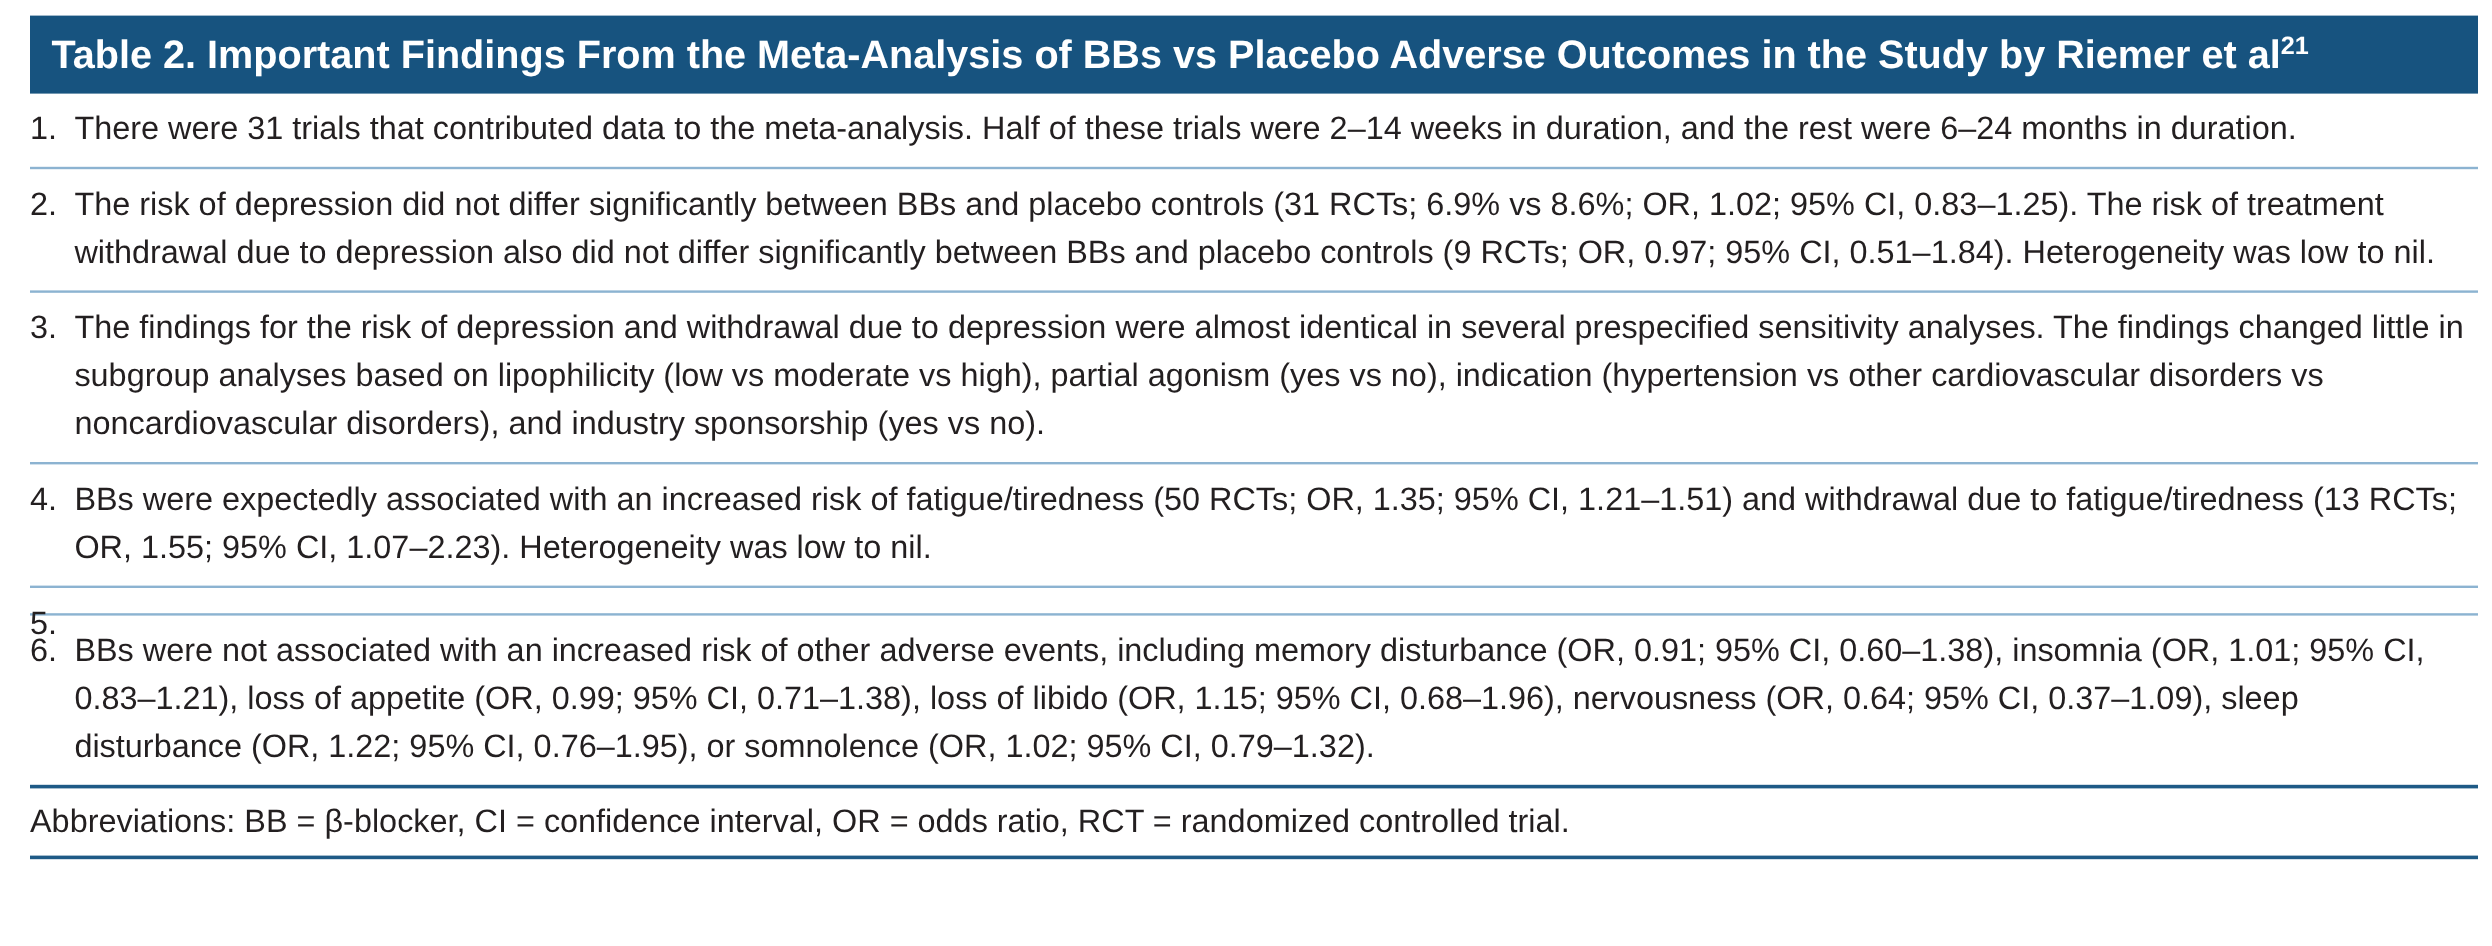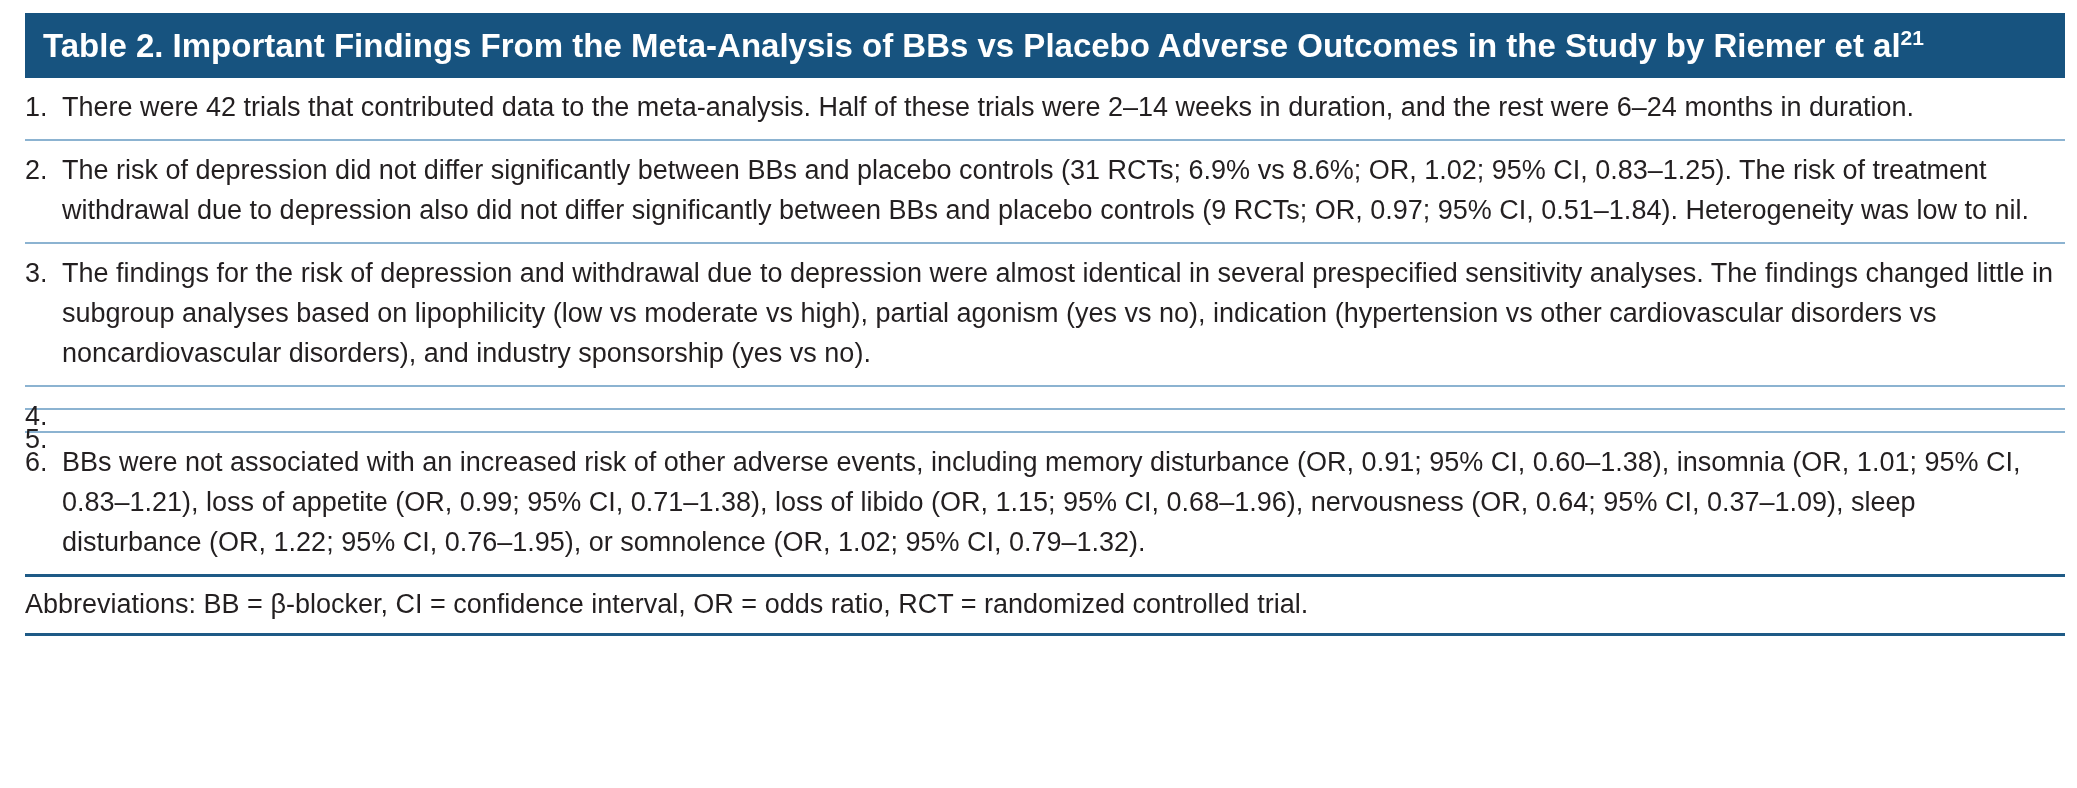--- a/index.html
+++ b/index.html
@@ -67,35 +67,36 @@
   <div class="table-wrap">
 
     <div class="table-header">
       <span>Table 2. Important Findings From the Meta-Analysis of BBs vs Placebo Adverse Outcomes in the Study by Riemer et al</span><sup>21</sup>
     </div>
 
     <div class="table-body">
 
       <div class="finding-item">
         <span class="item-num">1.</span>
-        <span>There were 42 trials that contributed data to the meta-analysis. Half of these trials were 2–14 weeks in duration, and the rest were 6–24 months in duration.</span>
+        <span>There were 31 trials that contributed data to the meta-analysis. Half of these trials were 2–14 weeks in duration, and the rest were 6–24 months in duration.</span>
       </div>
 
       <div class="finding-item">
         <span class="item-num">2.</span>
         <span>The risk of depression did not differ significantly between BBs and placebo controls (31 RCTs; 6.9% vs 8.6%; OR, 1.02; 95% CI, 0.83–1.25). The risk of treatment withdrawal due to depression also did not differ significantly between BBs and placebo controls (9 RCTs; OR, 0.97; 95% CI, 0.51–1.84). Heterogeneity was low to nil.</span>
       </div>
 
       <div class="finding-item">
         <span class="item-num">3.</span>
         <span>The findings for the risk of depression and withdrawal due to depression were almost identical in several prespecified sensitivity analyses. The findings changed little in subgroup analyses based on lipophilicity (low vs moderate vs high), partial agonism (yes vs no), indication (hypertension vs other cardiovascular disorders vs noncardiovascular disorders), and industry sponsorship (yes vs no).</span>
       </div>
 
       <div class="finding-item">
         <span class="item-num">4.</span>
+        <span>BBs were expectedly associated with an increased risk of fatigue/tiredness (50 RCTs; OR, 1.35; 95% CI, 1.21–1.51) and withdrawal due to fatigue/tiredness (13 RCTs; OR, 1.55; 95% CI, 1.07–2.23). Heterogeneity was low to nil.</span>
       </div>
 
       <div class="finding-item">
         <span class="item-num">5.</span>
       </div>
 
       <div class="finding-item last">
         <span class="item-num">6.</span>
         <span>BBs were not associated with an increased risk of other adverse events, including memory disturbance (OR, 0.91; 95% CI, 0.60–1.38), insomnia (OR, 1.01; 95% CI, 0.83–1.21), loss of appetite (OR, 0.99; 95% CI, 0.71–1.38), loss of libido (OR, 1.15; 95% CI, 0.68–1.96), nervousness (OR, 0.64; 95% CI, 0.37–1.09), sleep disturbance (OR, 1.22; 95% CI, 0.76–1.95), or somnolence (OR, 1.02; 95% CI, 0.79–1.32).</span>
       </div>

